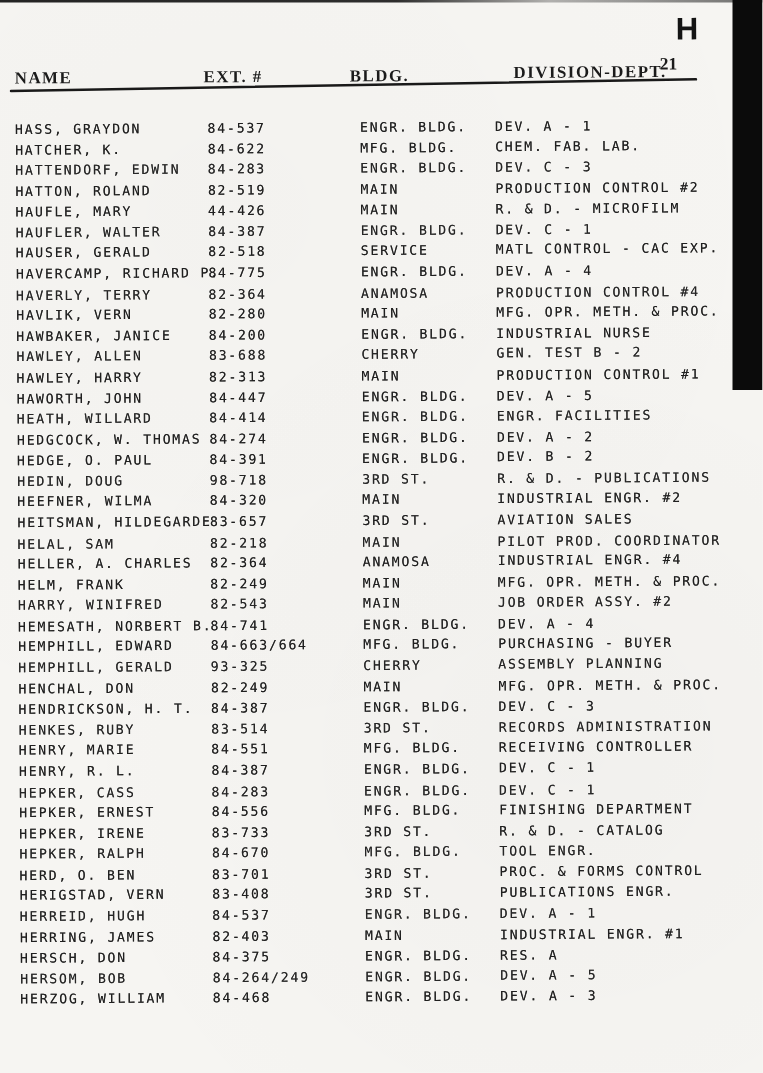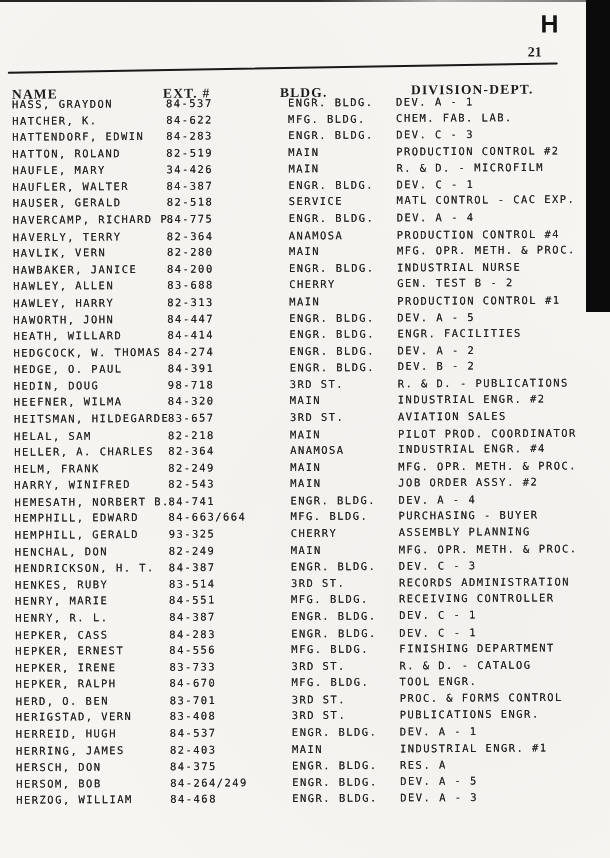--- a/index.html
+++ b/index.html
@@ -42,21 +42,21 @@
   }
   .sheet{
     position:absolute;inset:0;
     transform:rotate(-0.35deg);
     transform-origin:300px 430px;
   }
   .col-header{
     position:absolute;top:53px;
     font-family:"Liberation Serif", serif;
     font-weight:bold;font-size:13.5px;color:#1b1b1b;
-    letter-spacing:1.2px;white-space:nowrap;margin-top:32px;
+    letter-spacing:1.2px;white-space:nowrap;
   }
   .col-header.h-name{left:14px;}
   .col-header.h-ext{left:165px;}
   .col-header.h-bldg{left:282px;}
   .col-header.h-div{left:413px;top:51px;}
   .header-rule{
     position:absolute;left:10px;top:70px;width:550px;height:2.4px;
     background:#191919;
     transform:rotate(-0.62deg);
     transform-origin:left center;
@@ -129,21 +129,21 @@
 
   <div class="dir-row">
     <span class="cell c-name">HATTON, ROLAND</span>
     <span class="cell c-ext">82-519</span>
     <span class="cell c-bldg">MAIN</span>
     <span class="cell c-division">PRODUCTION CONTROL #2</span>
   </div>
 
   <div class="dir-row">
     <span class="cell c-name">HAUFLE, MARY</span>
-    <span class="cell c-ext">34-426</span>
+    <span class="cell c-ext">44-426</span>
     <span class="cell c-bldg">MAIN</span>
     <span class="cell c-division">R. &amp; D. - MICROFILM</span>
   </div>
 
   <div class="dir-row">
     <span class="cell c-name">HAUFLER, WALTER</span>
     <span class="cell c-ext">84-387</span>
     <span class="cell c-bldg">ENGR. BLDG.</span>
     <span class="cell c-division">DEV. C - 1</span>
   </div>

